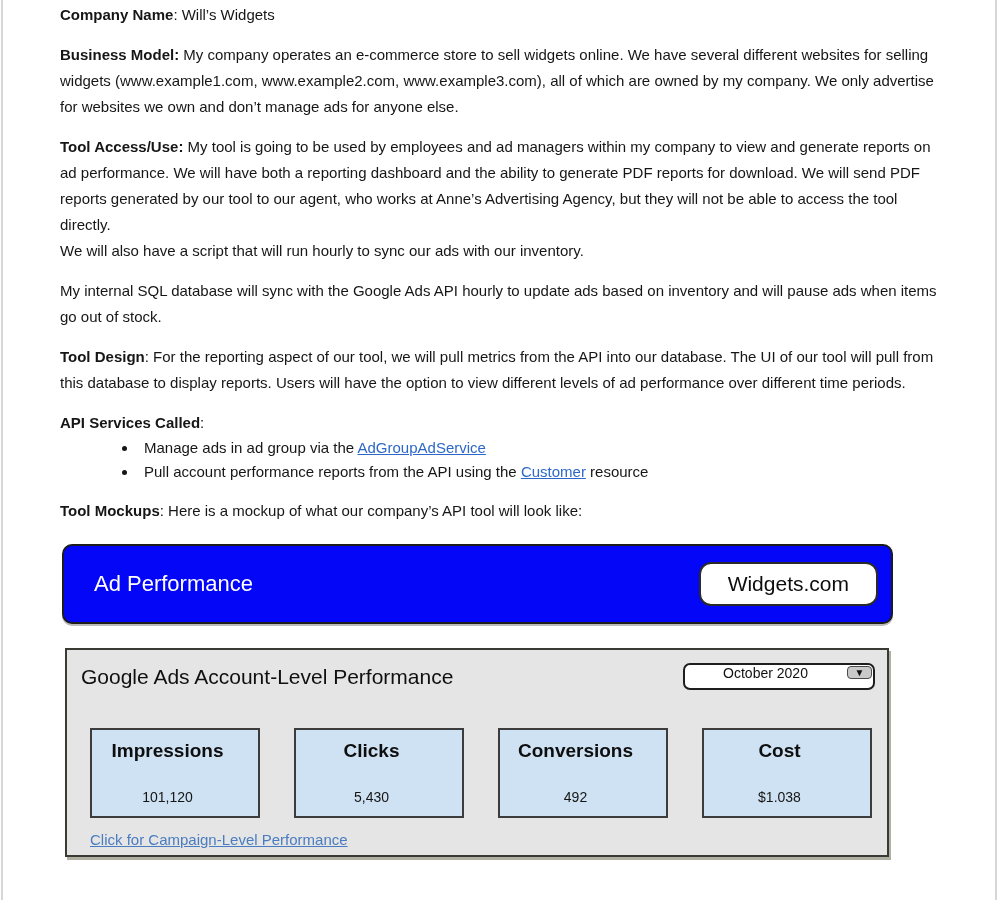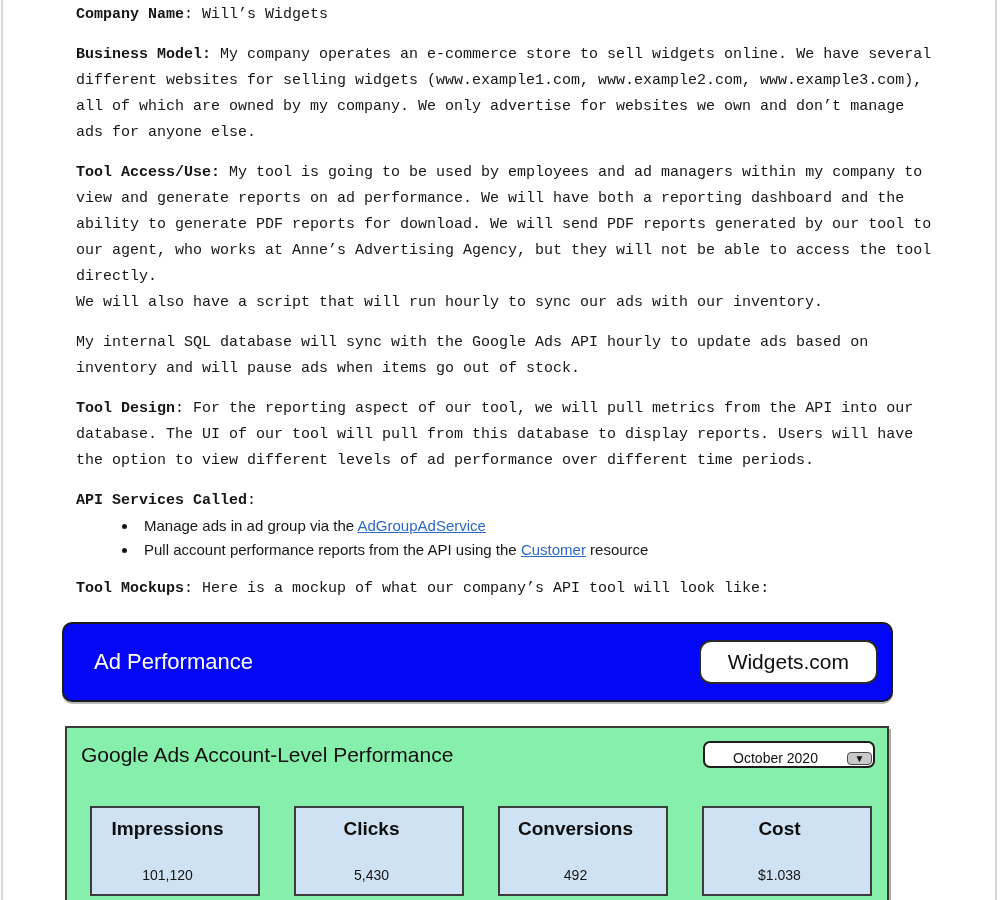--- a/index.html
+++ b/index.html
@@ -5,54 +5,54 @@
   html,body{margin:0;padding:0;background:#ffffff;}
   body{
     width:1000px;height:900px;position:relative;overflow:hidden;
     font-family:"Liberation Sans","DejaVu Sans",sans-serif;
     color:#161616;
   }
   .page-edge{position:absolute;top:0;bottom:0;width:2px;background:#d7d7d7;}
   .page-edge.left{left:1px;}
   .page-edge.right{left:995px;}
   .content{position:absolute;left:60px;top:2px;width:880px;}
-  .para{margin:0 0 14px 16px;font-size:15px;line-height:26px;font-family:Liberation Mono, monospace;}
+  .para{margin:0 0 14px 0;font-size:15px;line-height:26px;}
   .para b{font-weight:bold;}
   ul.svc-list{margin:0 0 14px 0;padding:0 0 0 78px;font-size:15px;line-height:24px;}
   ul.svc-list li{padding-left:6px;}
   a.doc-link{color:#2d68c8;text-decoration:underline;cursor:pointer;}
 
   
   .app-bar{
     margin:20px 0 0 2px;width:831px;height:80px;box-sizing:border-box;
     background:#0406f7;border:2px solid #1c1c1c;border-radius:10px;
     display:flex;align-items:center;justify-content:space-between;
     padding:0 13px 0 30px;box-shadow:0 2px 0 rgba(60,60,60,0.35);
   }
   .app-bar-title{color:#ffffff;font-size:22px;}
   .site-btn{
     background:#ffffff;border:2px solid #2a2a2a;border-radius:12px;
     font-size:21px;color:#0d0d0d;padding:7px 27px;line-height:1.2;
     font-family:inherit;cursor:pointer;
   }
   .panel{
     margin:24px 0 0 5px;width:824px;height:209px;box-sizing:border-box;
-    background:#86efac;border:2px solid #3a3a34;
+    background:#e5e5e5;border:2px solid #3a3a34;
     box-shadow:2px 3px 0 rgba(95,95,70,0.5);
     position:relative;
   }
   .panel-header{
     display:flex;align-items:center;justify-content:space-between;
     padding:13px 12px 0 14px;
   }
   .panel-title{font-size:21px;color:#101010;}
   .dropdown{
-    display:flex;align-items:flex-end;background:#ffffff;
+    display:flex;align-items:flex-start;background:#ffffff;
     border:2px solid #1e1e1e;border-radius:7px;height:27px;box-sizing:border-box;
-    width:172px;cursor:pointer;
+    width:192px;cursor:pointer;
   }
   .dropdown-value{
     flex:1;display:flex;align-items:center;justify-content:center;
     font-size:14px;color:#111;
   }
   .dropdown-btn{
     width:23px;margin:1px;background:#c9c9c9;border:1.5px solid #4a4a4a;
     border-radius:4px;display:flex;align-items:center;justify-content:center;
     font-size:10px;color:#111;cursor:pointer;
   }

